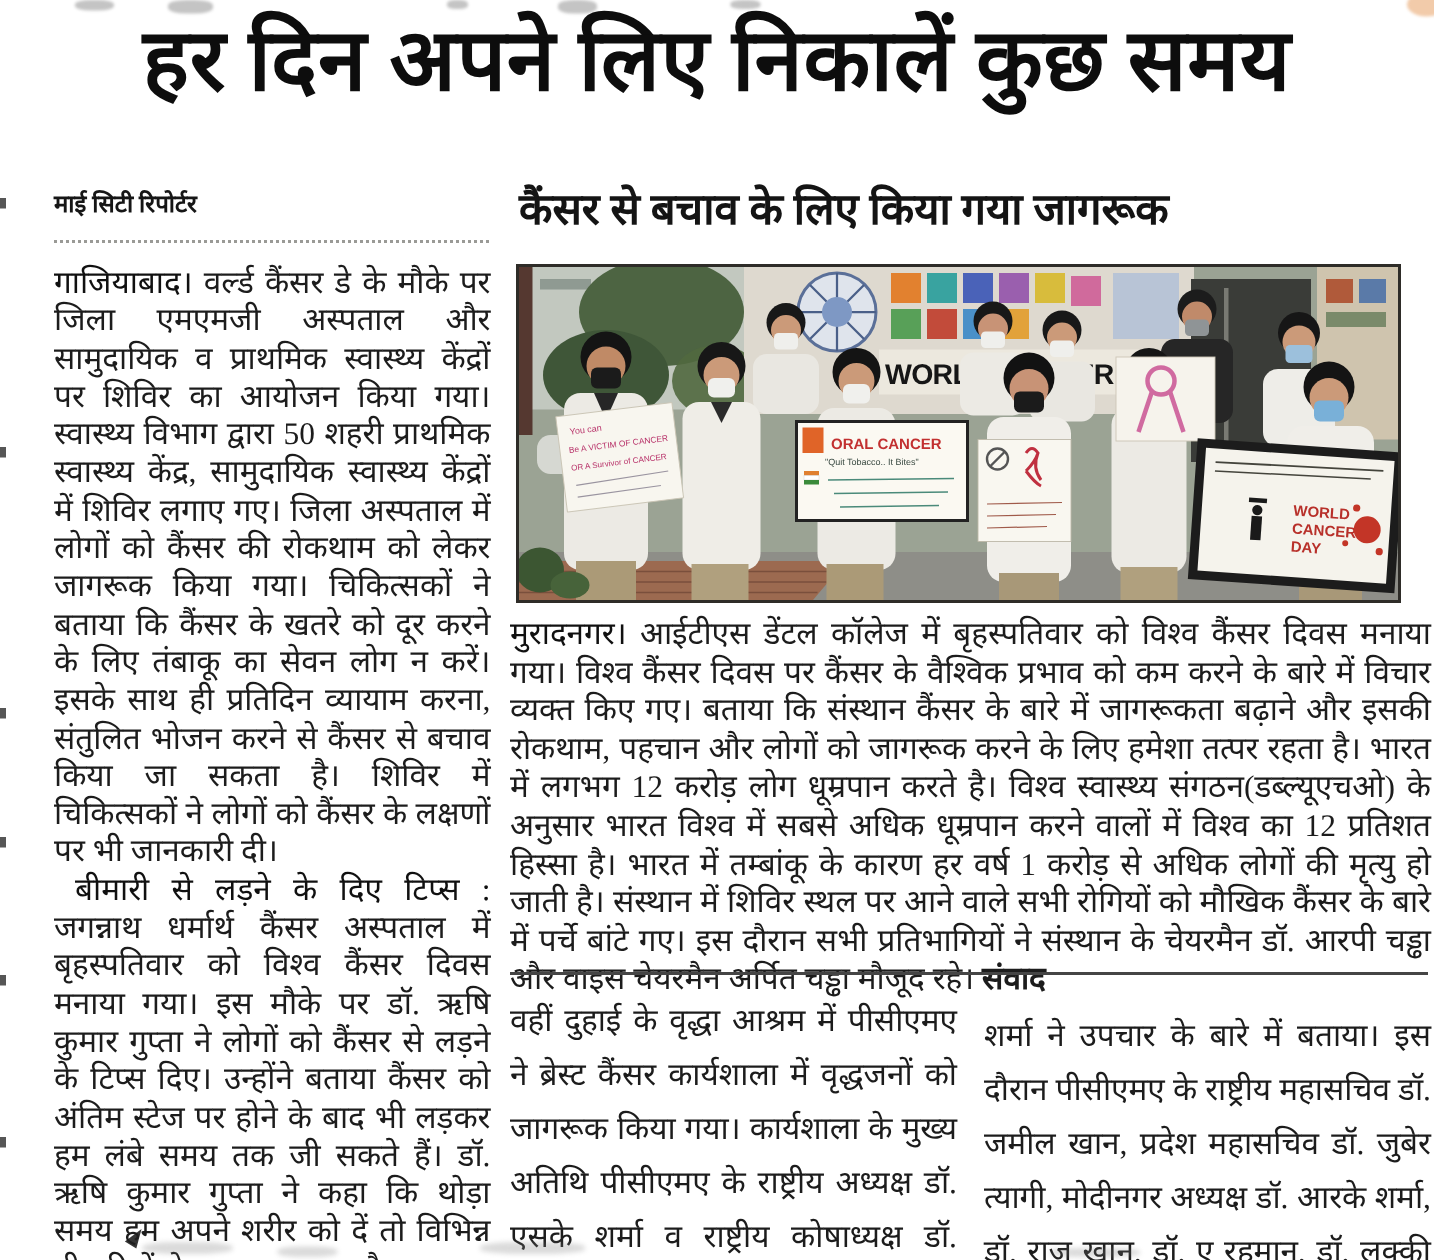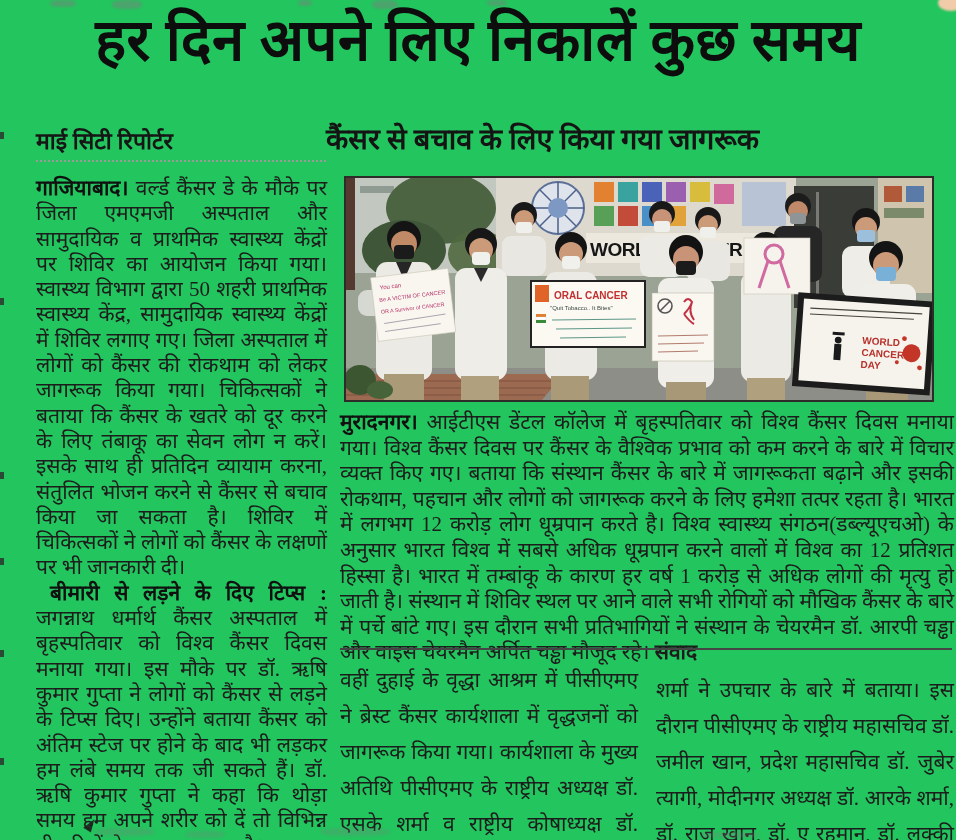--- a/index.html
+++ b/index.html
@@ -1,43 +1,43 @@
 <!DOCTYPE html>
 <html><head>
 <meta charset="utf-8">
 <style>
   html,body{margin:0;padding:0;background:#e9e7e2;}
   .page{
     position:relative;width:956px;height:840px;margin:0 auto;
-    background:#22c55e;overflow:hidden;
+    background:#ffffff;overflow:hidden;
     font-family:"Liberation Serif","DejaVu Serif",serif;
     color:#1c1c1c;
   }
   .headline{
     position:absolute;top:8px;left:6px;width:944px;
     font-size:58px;font-weight:800;line-height:1.15;
     text-align:center;color:#0d0d0d;letter-spacing:0.5px;white-space:nowrap;
   }
   .byline{
     position:absolute;top:124px;left:36px;width:290px;
-    font-size:23px;font-weight:700;color:#161616;
+    font-size:16px;font-weight:700;color:#161616;
   }
   .byline-rule{
     position:absolute;top:160px;left:36px;width:290px;height:0;
     border-bottom:2px dotted #9a9a96;
   }
   .left-body{
     position:absolute;top:176px;left:36px;width:291px;
     font-size:21px;line-height:25.3px;text-align:justify;
   }
   .left-body p{margin:0;}
   .left-body p.second{text-indent:14px;}
-  .lead{font-weight:700;color:#101010;}
+  .lead{font-weight:400;color:#101010;}
   .subheadline{
-    position:absolute;top:118px;left:326px;width:604px;
+    position:absolute;top:118px;left:346px;width:604px;
     font-size:29px;font-weight:700;color:#141414;white-space:nowrap;
   }
   .photo{
     position:absolute;top:176px;left:344px;width:590px;height:226px;
     border:2px solid #2e2c28;box-sizing:border-box;background:#9ba394;
   }
   .photo svg{display:block;width:100%;height:100%;}
   .caption{
     position:absolute;top:410px;left:340px;width:614px;
     font-size:21px;line-height:25.6px;text-align:justify;

